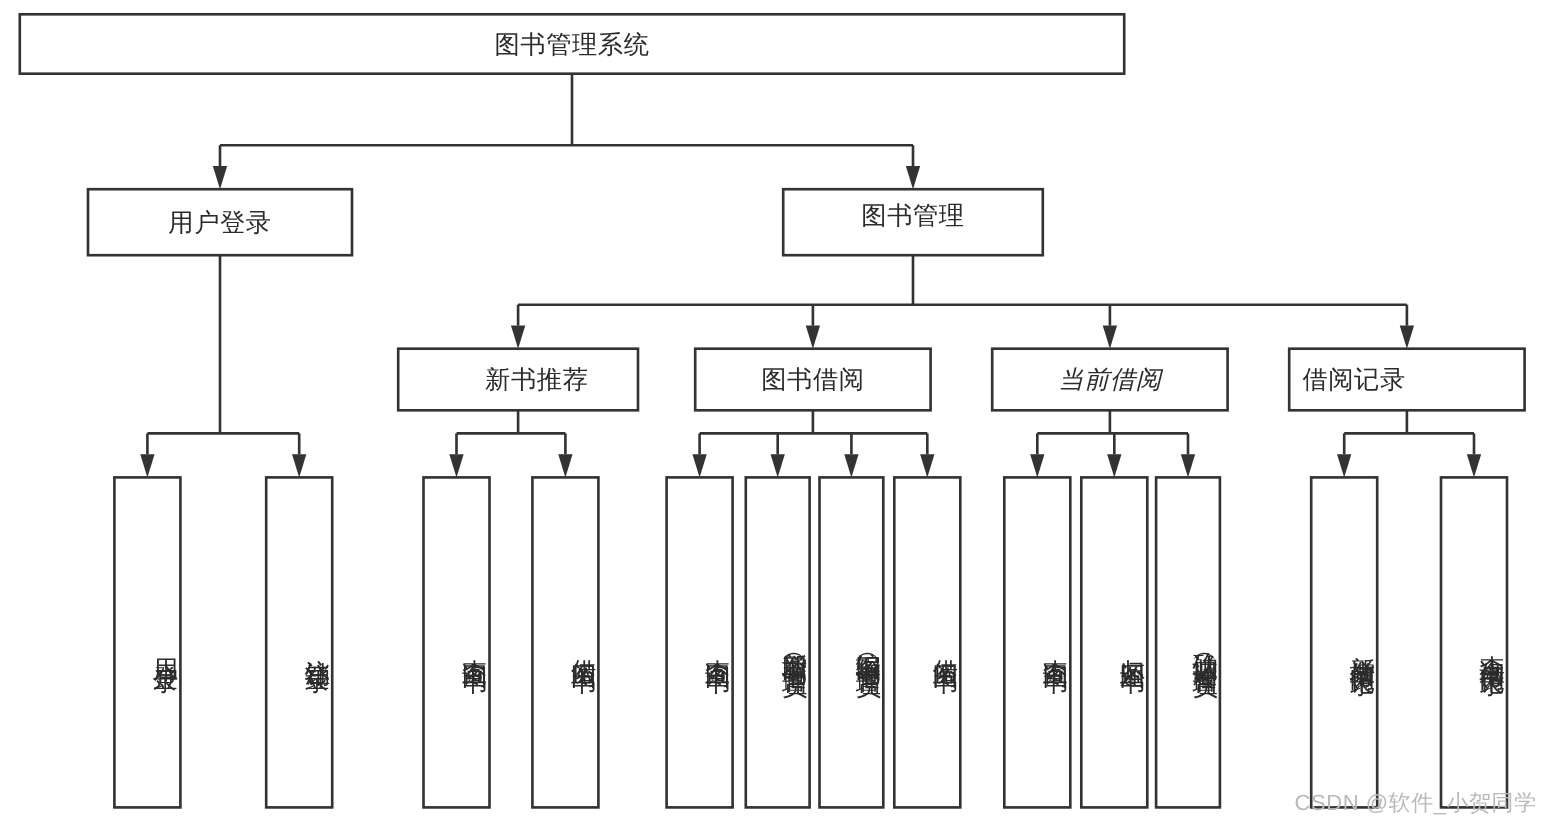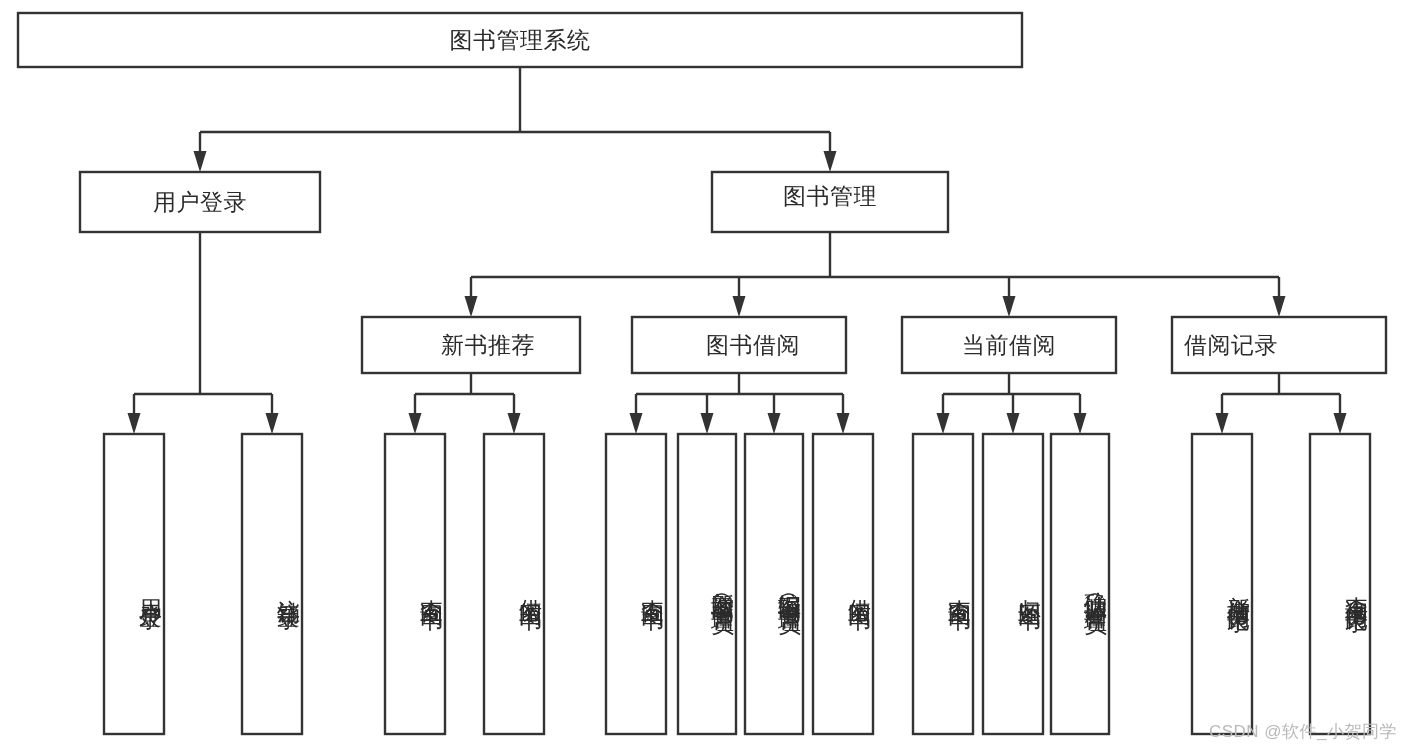--- a/index.html
+++ b/index.html
@@ -63,21 +63,21 @@
     line-height: 1.18;
     letter-spacing: 3px;
     align-items: flex-start;
     justify-content: center;
     padding-top: 6px;
   }
   .watermark {
     position: absolute;
     right: 8px;
     bottom: 4px;
-    font-size: 17px;
+    font-size: 20px;
     color: #b9b9b9;
     letter-spacing: 0.5px;
     white-space: nowrap;
     user-select: none;
     text-align: center;
   }
 </style>
 </head>
 <body>
 
@@ -156,22 +156,22 @@
       <polygon class="arrow-head" points="1215.5,413 1228.5,413 1222,434"></polygon>
       <path class="conn" d="M 1340 394 L 1340 413"></path>
       <polygon class="arrow-head" points="1333.5,413 1346.5,413 1340,434"></polygon>
     </svg>
 
   <div id="box-layer">
       <div class="node-label horizontal" style="left: 18px; top: 13px; width: 1004px; height: 54px;">图书管理系统</div>
       <div class="node-label horizontal" style="left: 80px; top: 172px; width: 240px; height: 60px;">用户登录</div>
       <div class="node-label horizontal" style="left: 712px; top: 172px; width: 236px; height: 48px;">图书管理</div>
       <div class="node-label horizontal" style="left: 362px; top: 317px; width: 252px; height: 56px;">新书推荐</div>
-      <div class="node-label horizontal" style="left: 632px; top: 317px; width: 214px; height: 56px; margin-left: 14px;">图书借阅</div>
-      <div class="node-label horizontal" style="left: 902px; top: 317px; width: 214px; height: 56px;">当前借阅</div>
+      <div class="node-label horizontal" style="left: 632px; top: 317px; width: 214px; height: 56px;">图书借阅</div>
+      <div class="node-label horizontal" style="left: 902px; top: 317px; width: 214px; height: 56px; font-style: italic;">当前借阅</div>
       <div class="node-label horizontal" style="left: 1124px; top: 317px; width: 214px; height: 56px;">借阅记录</div>
       <div class="node-label vertical" style="left: 104px; top: 434px; width: 60px; height: 300px;">用户登录</div>
       <div class="node-label vertical" style="left: 242px; top: 434px; width: 60px; height: 300px;">注销登录</div>
       <div class="node-label vertical" style="left: 385px; top: 434px; width: 60px; height: 300px;">查询图书</div>
       <div class="node-label vertical" style="left: 484px; top: 434px; width: 60px; height: 300px;">借阅图书</div>
       <div class="node-label vertical" style="left: 606px; top: 434px; width: 60px; height: 300px;">查询图书</div>
       <div class="node-label vertical" style="left: 678px; top: 434px; width: 58px; height: 300px;">新增图书（管理员）</div>
       <div class="node-label vertical" style="left: 745px; top: 434px; width: 58px; height: 300px;">编辑图书（管理员）</div>
       <div class="node-label vertical" style="left: 813px; top: 434px; width: 60px; height: 300px;">借阅图书</div>
       <div class="node-label vertical" style="left: 913px; top: 434px; width: 60px; height: 300px;">查询图书</div>

